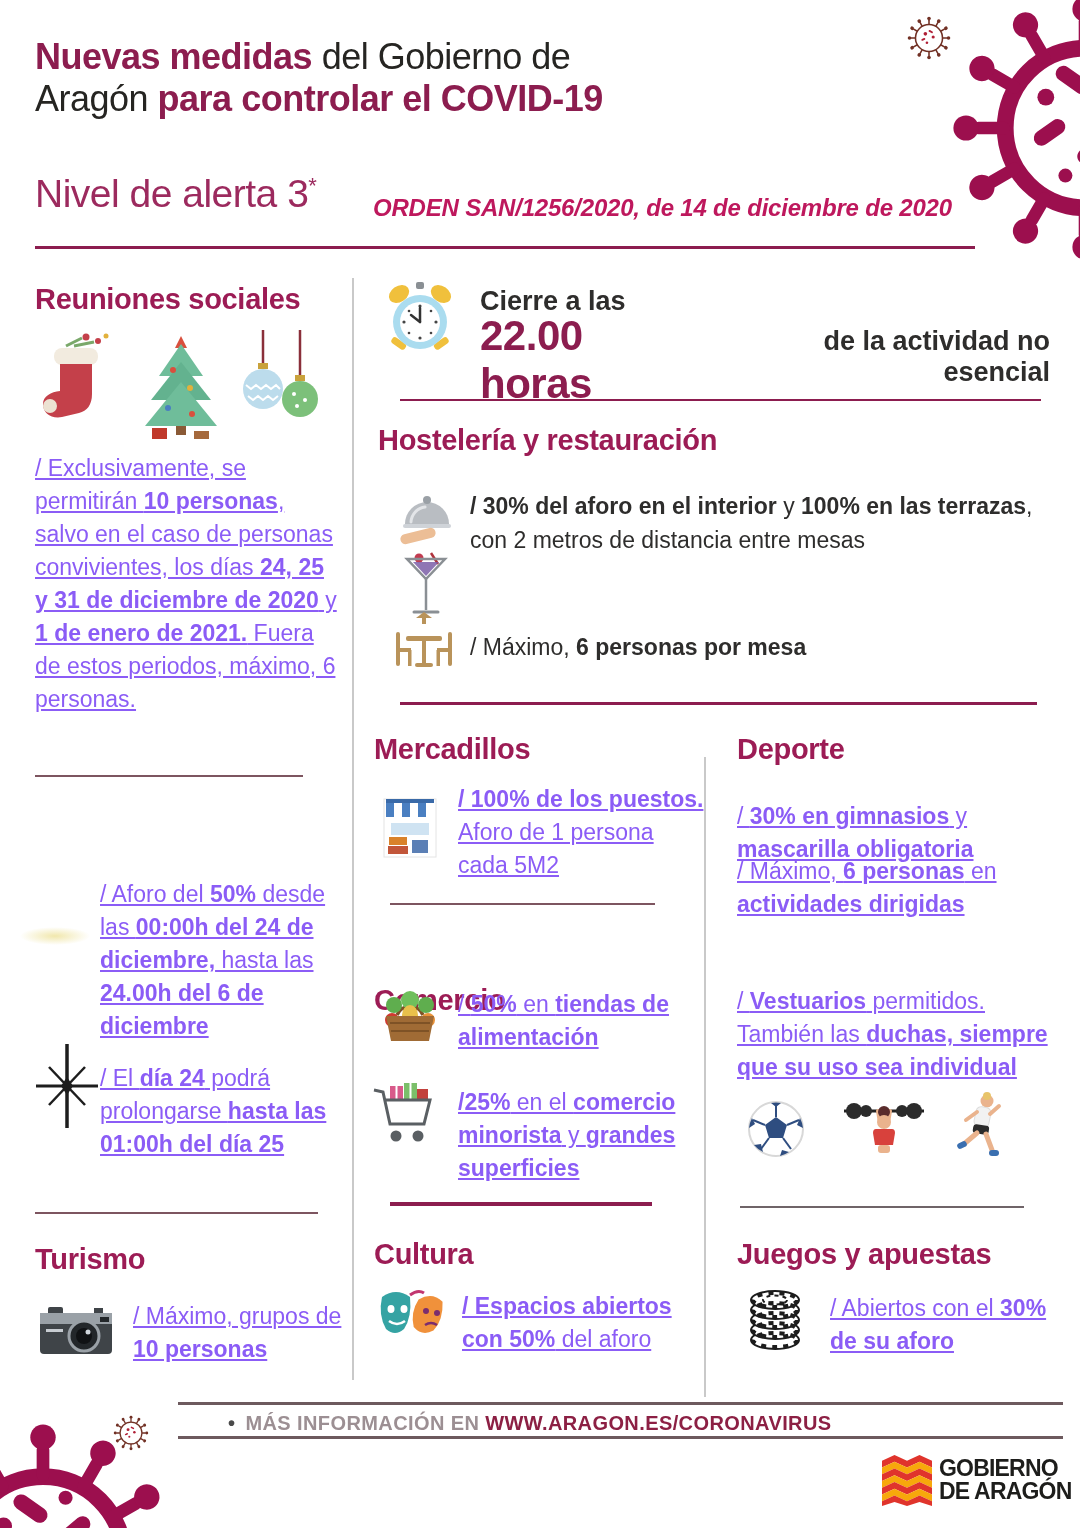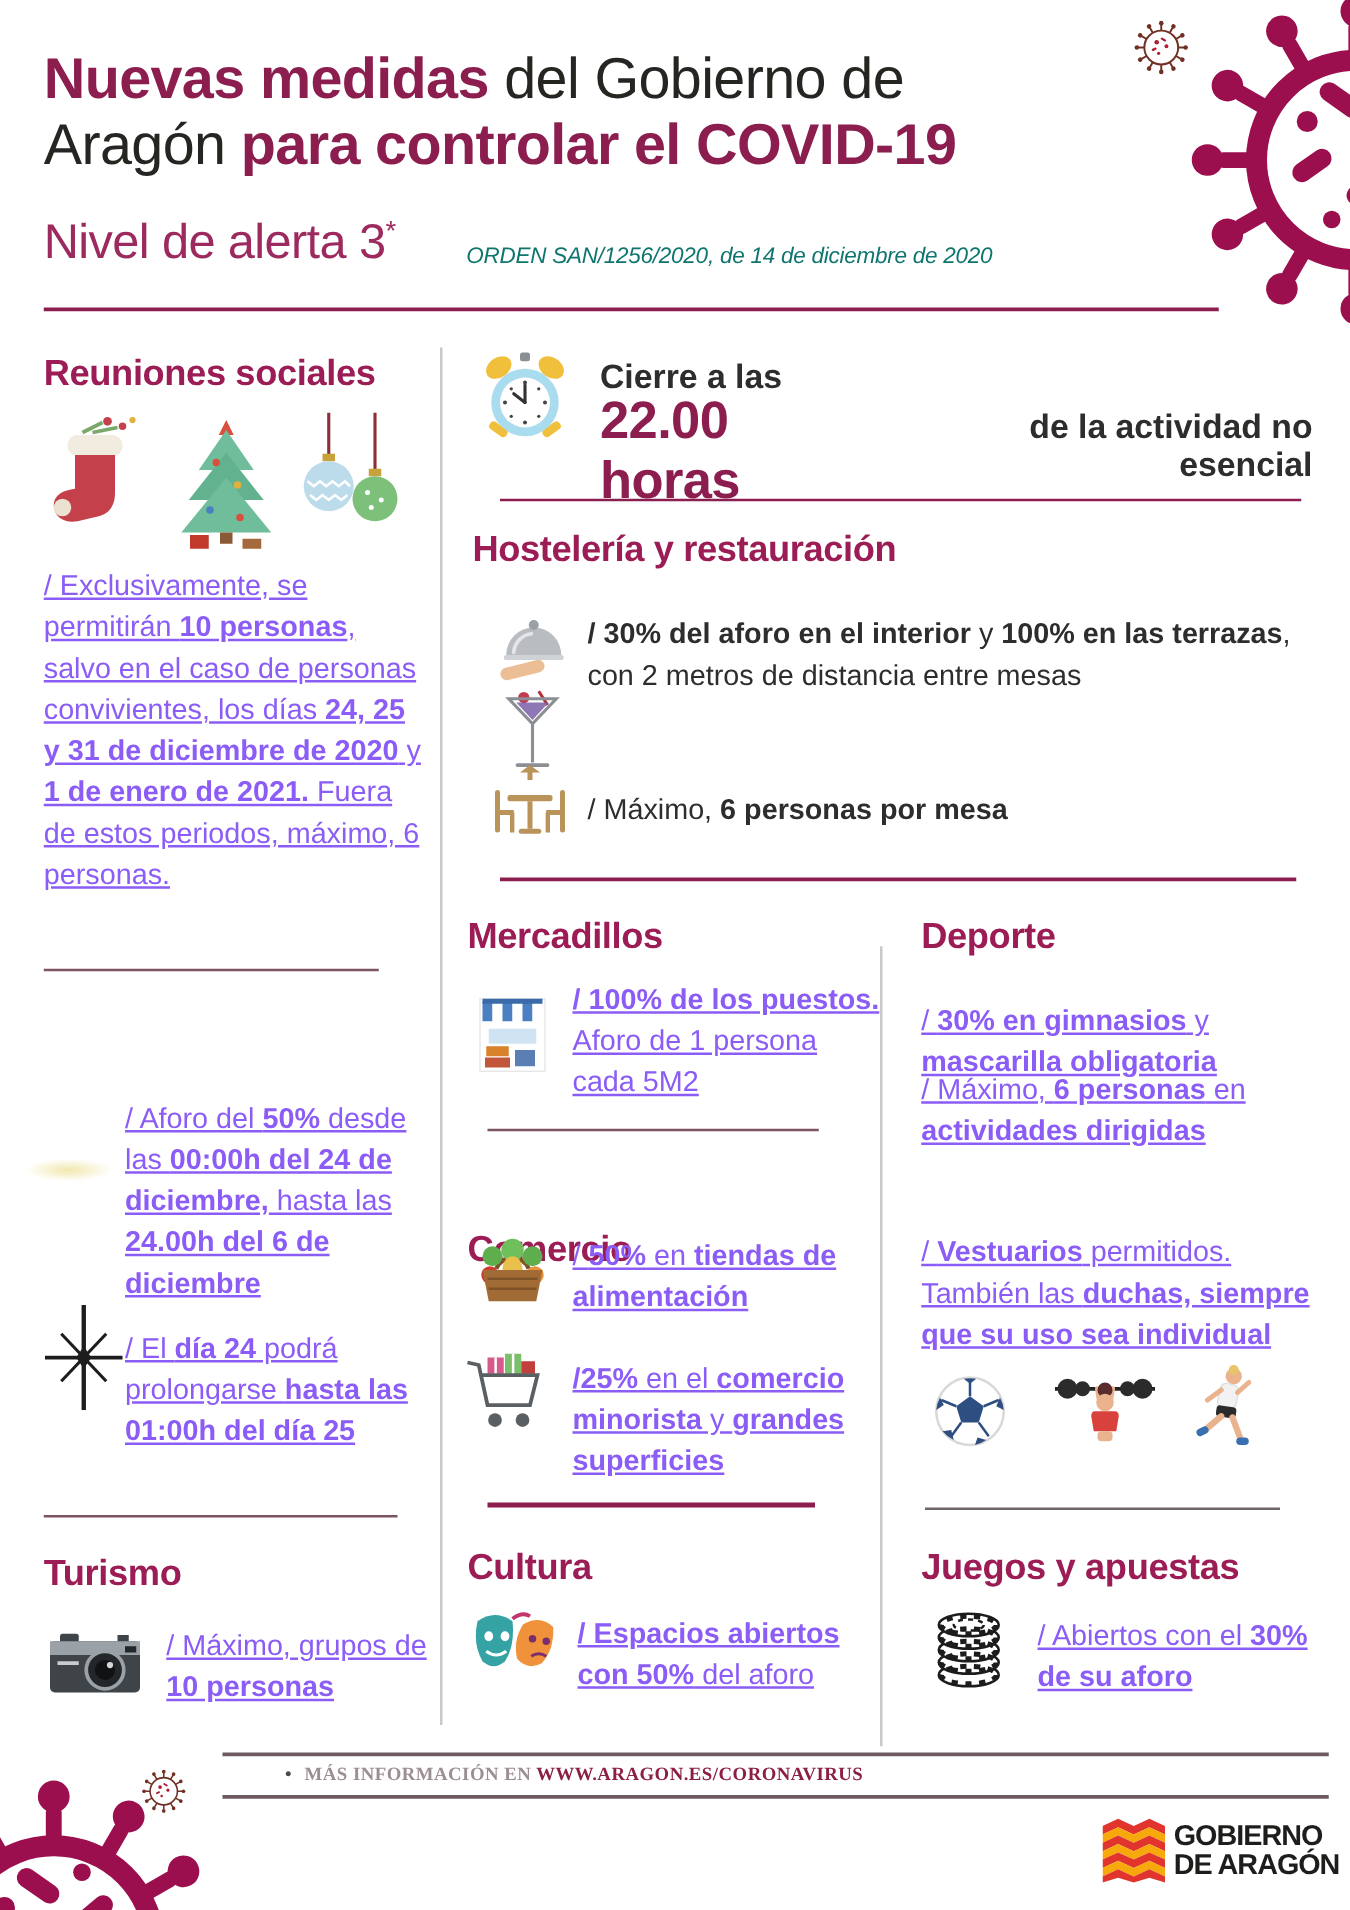--- a/index.html
+++ b/index.html
@@ -1,43 +1,43 @@
 <!DOCTYPE html>
 <html><head>
 <meta charset="utf-8">
 <style>
   html,body{margin:0;padding:0;background:#ffffff;}
   .page{position:relative;width:1080px;height:1528px;background:#fff;overflow:hidden;
         font-family:"Liberation Sans", sans-serif;color:#2e2d2c;}
   .abs{position:absolute;}
   b{font-weight:700;}
   
-  .title{font-size:46px;line-height:1.16;font-weight:400;color:#262522;letter-spacing:-0.5px;}
+  .title{font-size:36px;line-height:1.16;font-weight:400;color:#262522;letter-spacing:-0.5px;}
   .title .acc{color:#8c1d4f;font-weight:700;}
   .alert{font-size:39px;color:#9c2a5e;letter-spacing:-0.5px;}
   .alert sup{font-size:22px;}
-  .order{font-size:18px;font-style:italic;font-weight:400;color:#0f766e;letter-spacing:-0.2px;}
+  .order{font-size:24px;font-style:italic;font-weight:700;color:#be185d;letter-spacing:-0.2px;}
   .hrule{background:#8c1d4f;height:3px;}
   
   .h2{font-size:29px;font-weight:700;color:#9c1c55;letter-spacing:-0.3px;}
   
   .txt{font-size:23px;line-height:34px;color:#2e2d2c;}
   .txt-sm{font-size:23px;line-height:33px;color:#8b5cf6;text-decoration:underline;}
   
   .closure1{font-size:27px;font-weight:700;color:#2e2d2c;}
   .closure2{display:flex;align-items:baseline;gap:14px;}
   .closure2 .time{font-size:42px;font-weight:700;color:#8c1d4f;letter-spacing:-0.5px;}
   .closure2 .suf{font-size:27px;font-weight:700;color:#2e2d2c;text-align:right;}
   
   .vline{width:2px;background:#c9c9c9;}
   .dline{height:2px;background:#7d5560;}
   .gline{height:2px;background:#6f6468;}
   .mline{height:4px;background:#8c1d4f;}
   
-  .finfo{font-size:15px;letter-spacing:0.4px;color:#9c8f93;font-weight:700;font-family:Liberation Serif, serif;}
+  .finfo{font-size:20px;letter-spacing:0.4px;color:#9c8f93;font-weight:700;}
   .finfo .dot{color:#4a4a4a;margin-right:10px;}
   .finfo a{color:#8c2044;text-decoration:none;font-weight:700;}
   .logo-text{font-size:23px;line-height:23px;font-weight:700;color:#1d1d1b;letter-spacing:-0.8px;}
 </style>
 </head>
 <body>
 
 <div class="page">
 
   <svg width="0" height="0" style="position:absolute">

